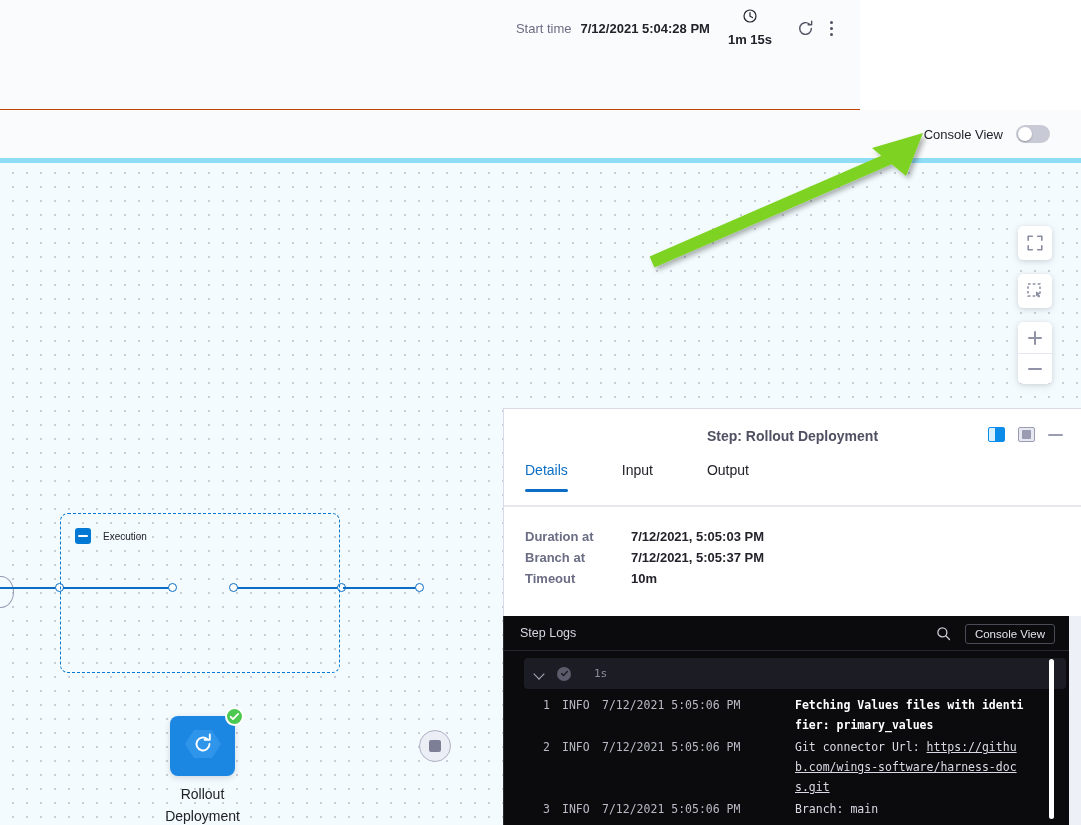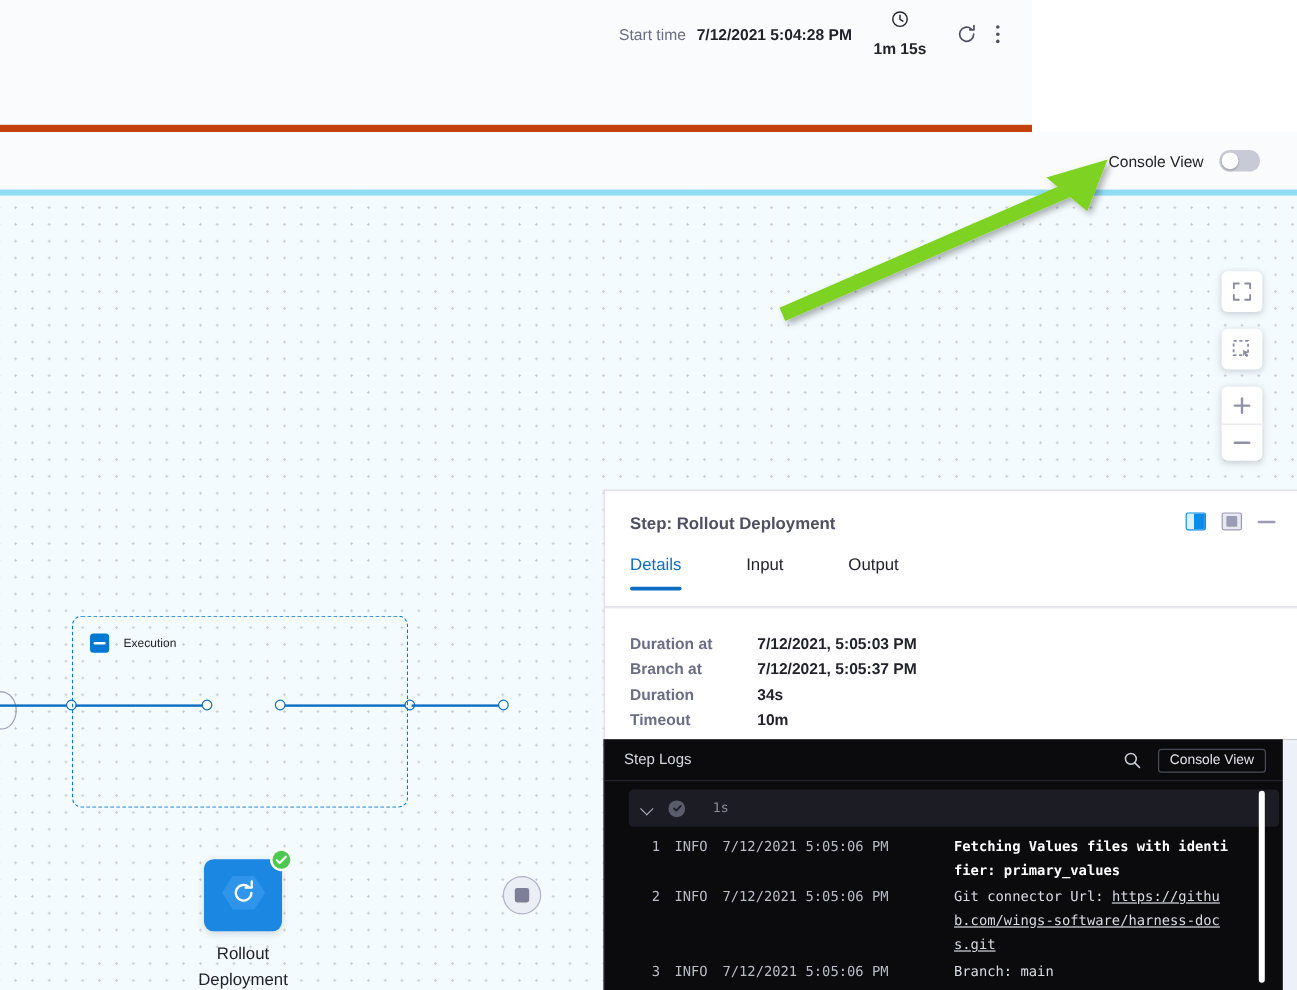--- a/index.html
+++ b/index.html
@@ -19,21 +19,21 @@
     overflow: hidden;
   }
 
   
   .topbar {
     position: absolute;
     left: 0; top: 0;
     width: 860px;
     height: 110px;
     background: #fafbfc;
-    border-bottom: 6px solid #c2410c;
+    border-bottom: 1px solid #c2410c;
   }
   .topbar-right {
     position: absolute;
     right: 16px; top: 9px;
     display: flex;
     align-items: center;
     gap: 0px;
   }
   .start-label {
     color: #6b6d85;
@@ -258,21 +258,21 @@
     width: 578px; height: 417px;
     background: #ffffff;
     border-left: 1px solid #d9dae5;
     border-top: 1px solid #d9dae5;
     overflow: hidden;
   }
   .dp-header {
     position: relative;
     height: 53px;
     padding: 0 21px;
-    display: flex; align-items: center;
+    display: flex; align-items: center; justify-content: center;
   }
   .dp-title {
     font-size: 14px;
     color: #4f5162;
     font-weight: 600;
   }
   .dp-actions {
     position: absolute; right: 18px; top: 18px;
     display: flex; align-items: center; gap: 13px;
   }
@@ -580,24 +580,20 @@
     <div class="dp-body">
       <div class="kv">
         <span class="k">Duration at</span>
         <span class="v">7/12/2021, 5:05:03 PM</span>
       </div>
       <div class="kv">
         <span class="k">Branch at</span>
         <span class="v">7/12/2021, 5:05:37 PM</span>
       </div>
       <div class="kv">
-        <span class="k">Duration</span>
-        <span class="v">34s</span>
-      </div>
-      <div class="kv">
         <span class="k">Timeout</span>
         <span class="v">10m</span>
       </div>
     </div>
   </div>
 
   <div class="logs">
     <div class="logs-head">
       <span class="logs-title">Step Logs</span>
       <span class="logs-head-right">

